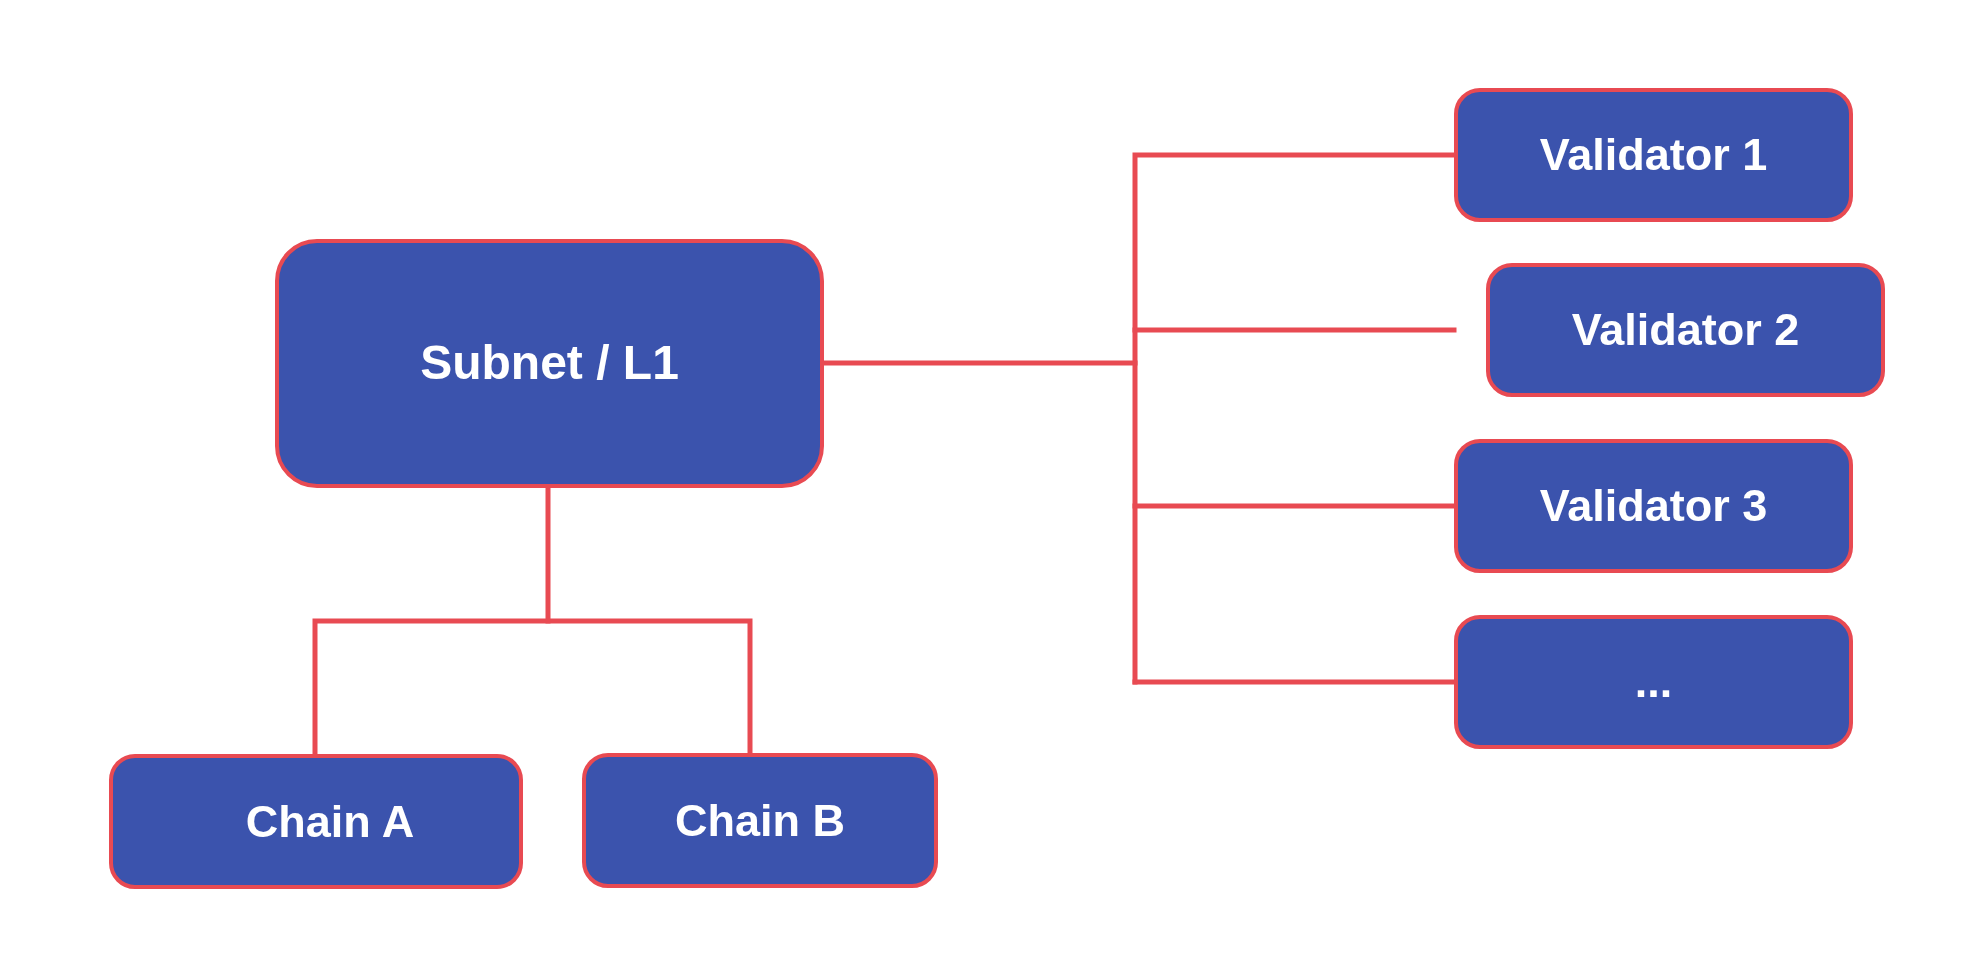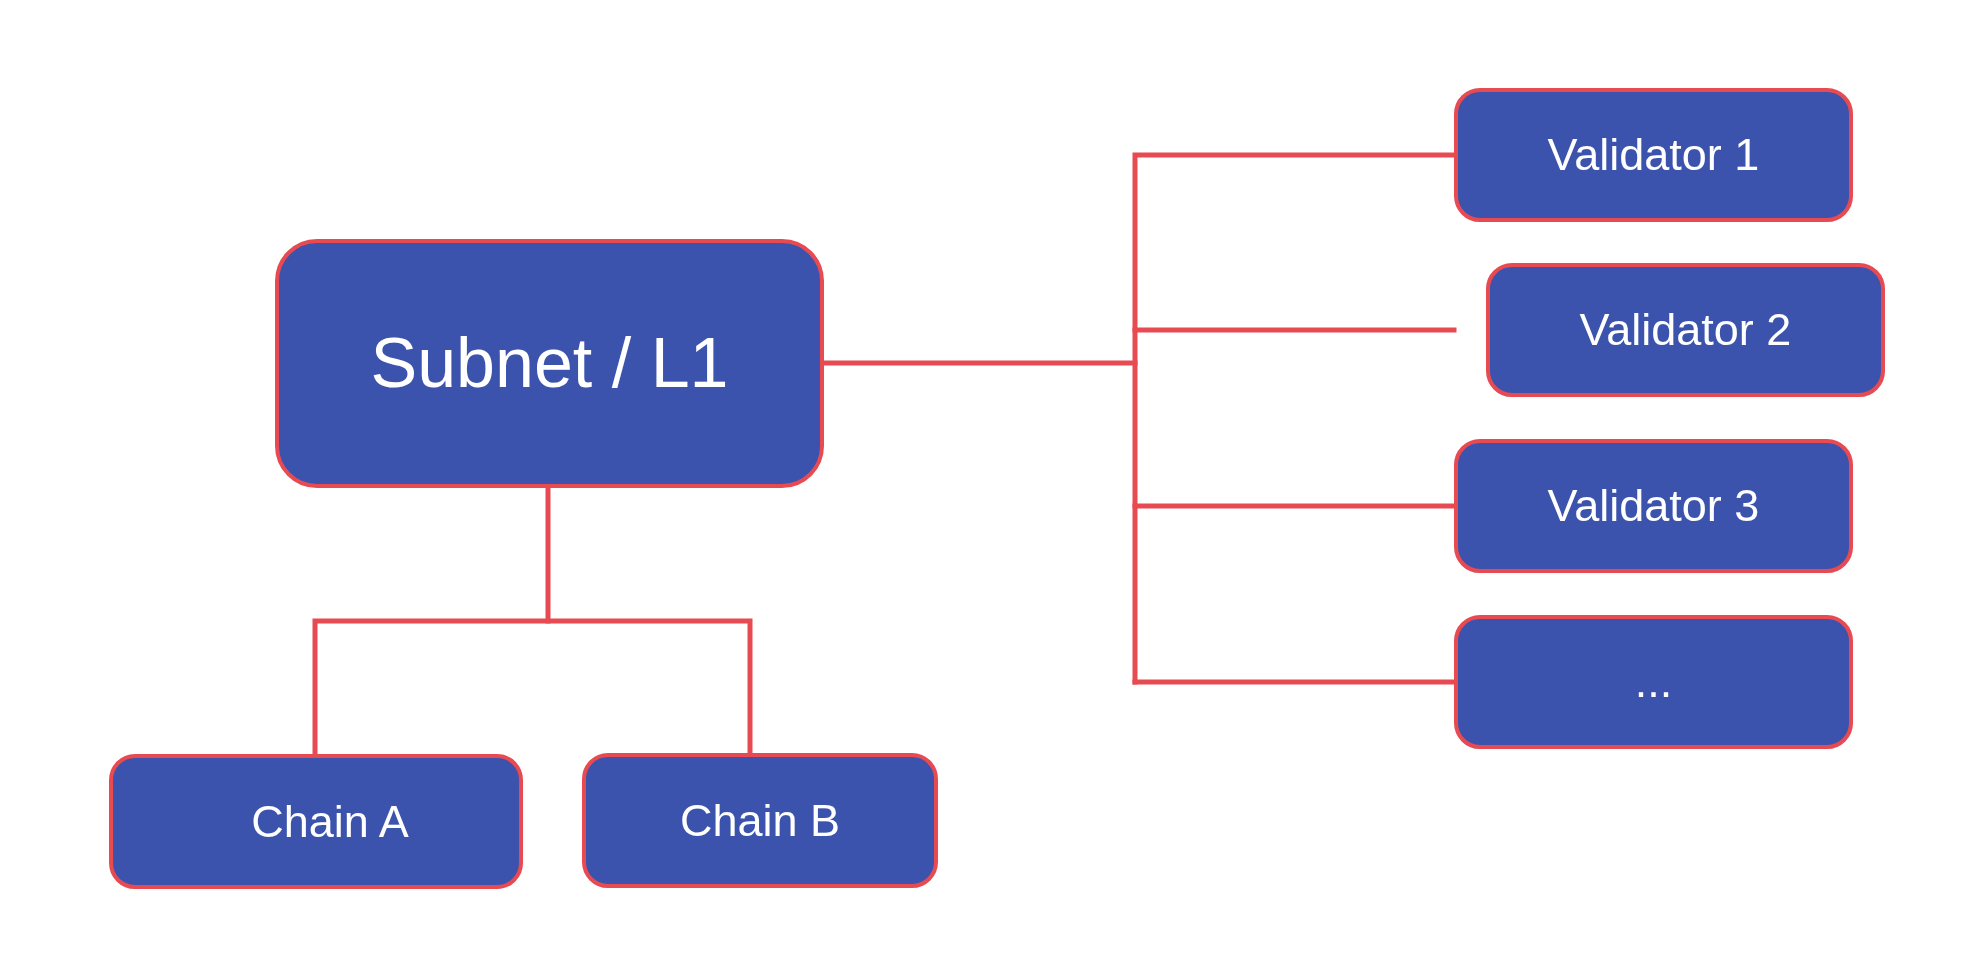--- a/index.html
+++ b/index.html
@@ -40,25 +40,26 @@
     background: var(--node-fill);
     border: 4px solid var(--node-border);
     color: var(--text);
     display: flex;
     align-items: center;
     justify-content: center;
     text-align: center;
     font-size: 45px;
     line-height: 1.1;
     border-radius: 26px;
+    font-weight: bold;
   }
   .n-subnet {
     left: 275px; top: 239px; width: 549px; height: 249px;
     border-radius: 42px;
-    font-size: 70px;
+    font-size: 48px;
   }
   .n-chain-a { left: 109px; top: 754px; width: 414px; height: 135px; padding-left: 28px; }
   .n-chain-b { left: 582px; top: 753px; width: 356px; height: 135px; }
   .n-validator-1 { left: 1454px; top: 88px;  width: 399px; height: 134px; }
   .n-validator-2 { left: 1454px; top: 263px; width: 399px; height: 134px; margin-left: 32px; }
   .n-validator-3 { left: 1454px; top: 439px; width: 399px; height: 134px; text-align: right; }
   .n-validator-x { left: 1454px; top: 615px; width: 399px; height: 134px; }
 </style>
 </head>
 <body>

